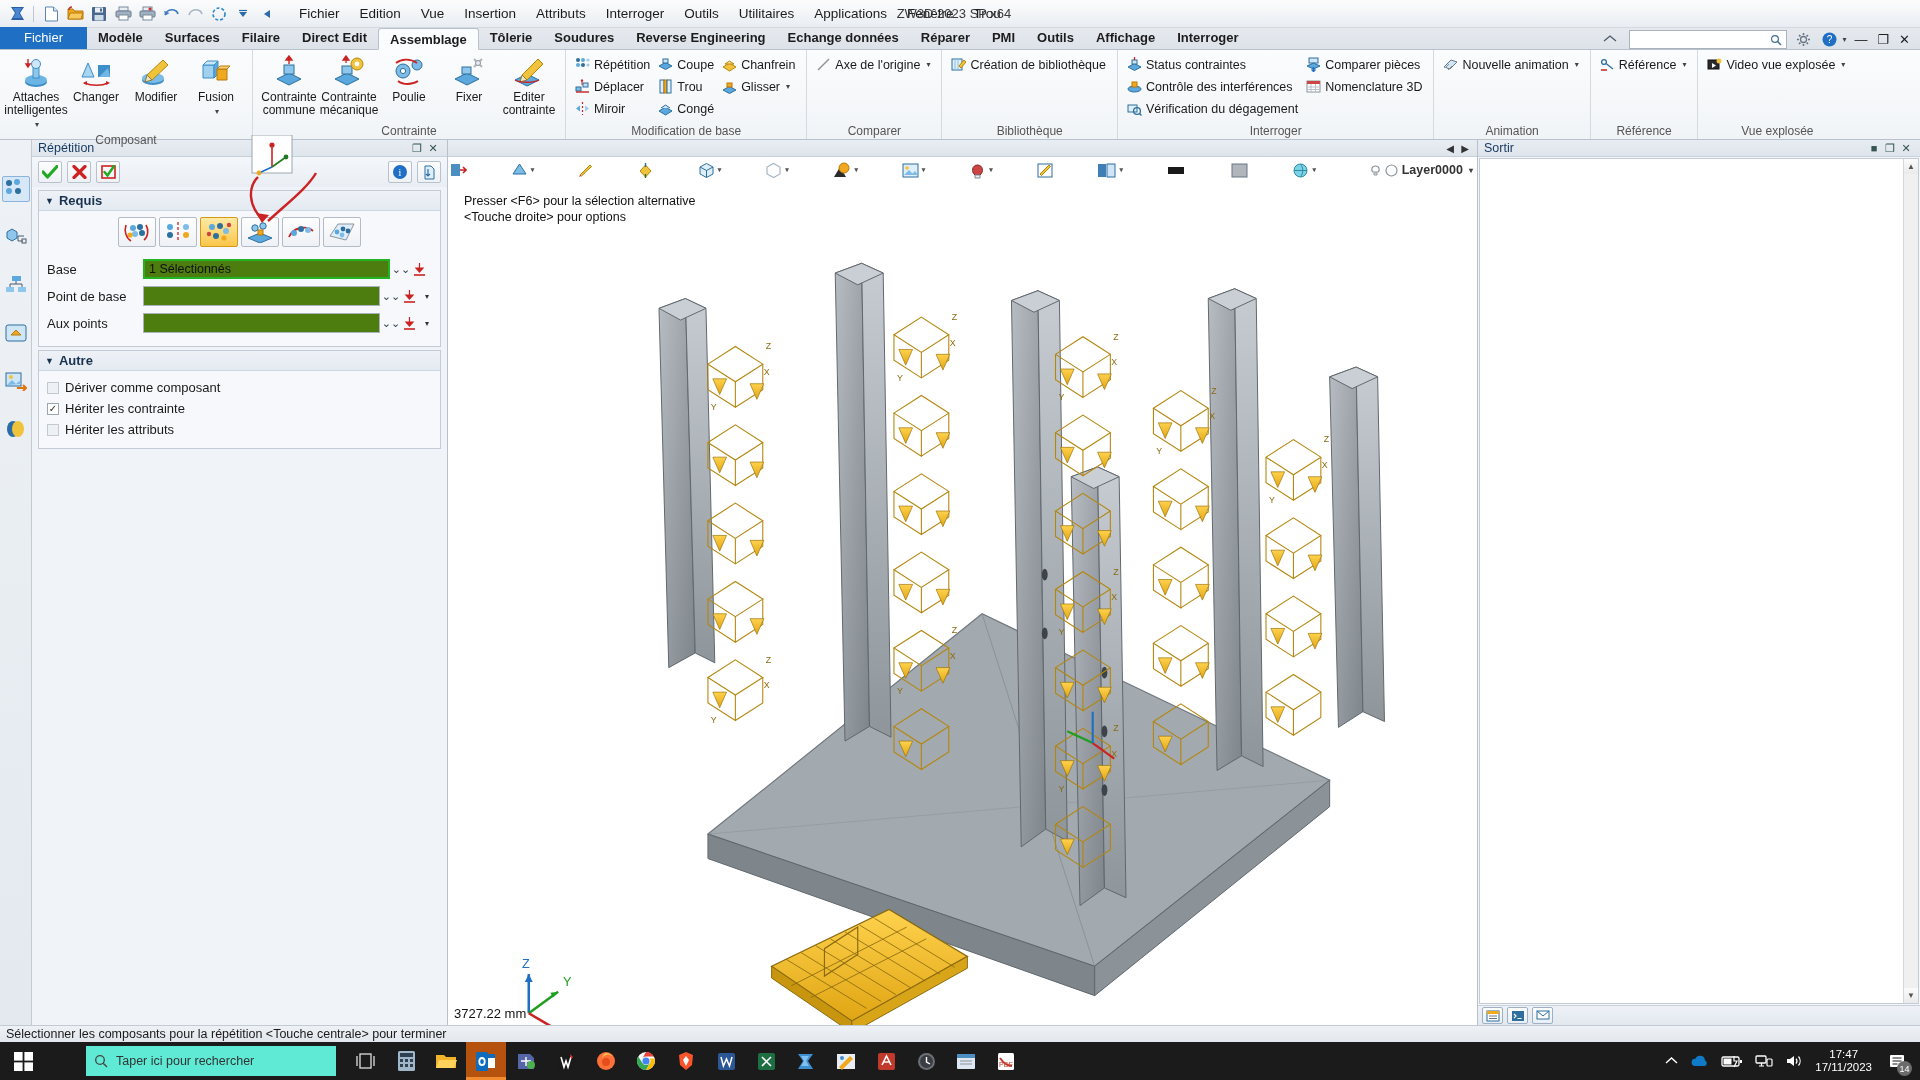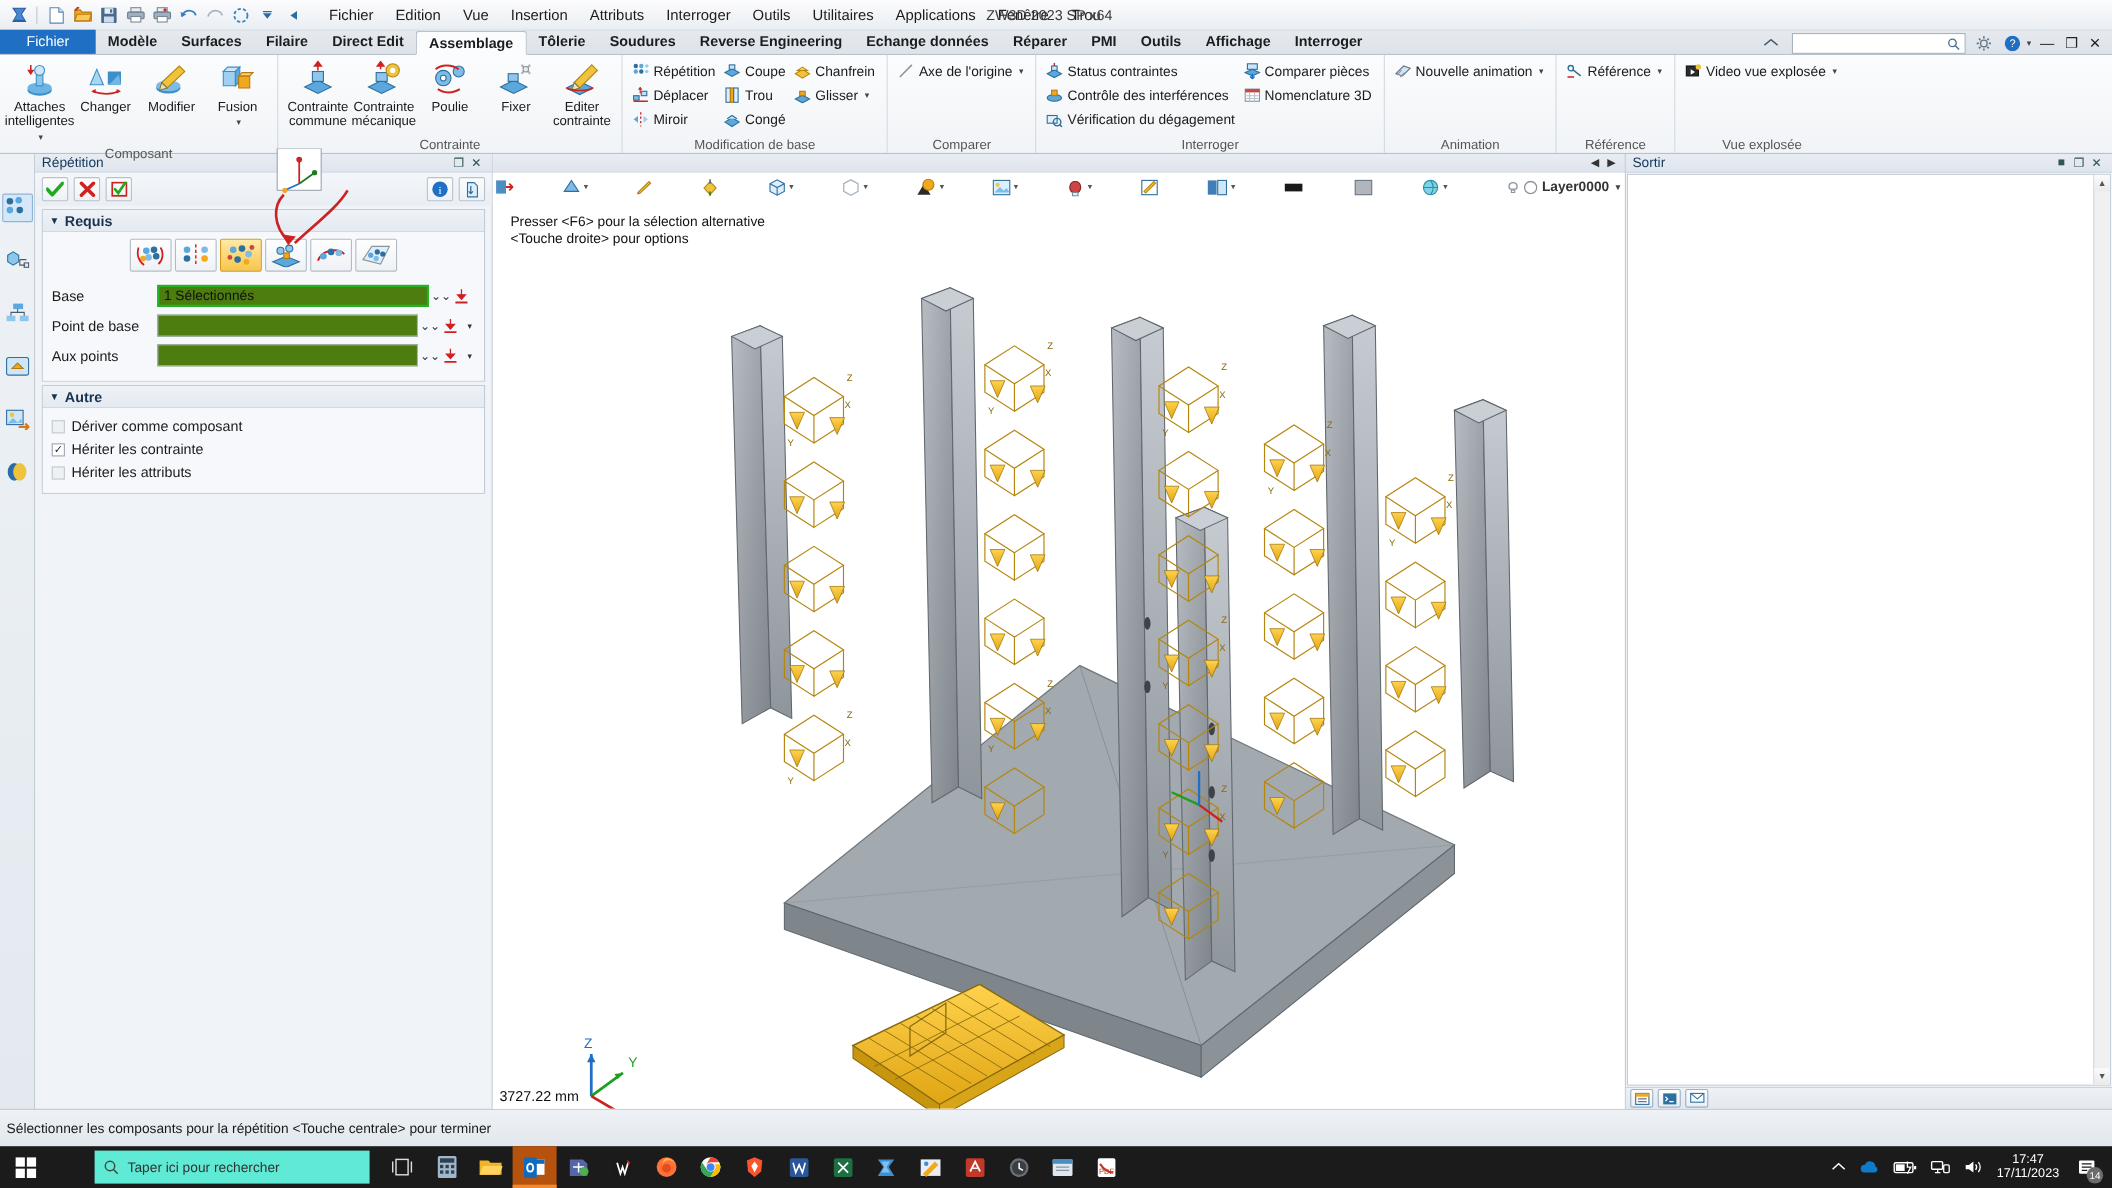--- a/index.html
+++ b/index.html
@@ -179,21 +179,21 @@
   .rp-scroll .ar.bot{position:absolute;bottom:0;left:0;right:0;}
   .rp-foot {
     height:20px; display:flex; align-items:center; gap:4px; padding:0 4px;
     background:linear-gradient(#eef2f7,#e2e8ef); border-top:1px solid #c8d0d9;
   }
   .rfbtn { width:21px;height:17px;border:1px solid #9fb0c2;background:linear-gradient(#fdfefe,#e8eef5);
            display:flex;align-items:center;justify-content:center;cursor:pointer;border-radius:2px;}
 
   
   .statusbar {
-    height:34px; background:linear-gradient(#eef2f6,#e2e7ed); border-top:1px solid #c3cad2;
+    height:17px; background:linear-gradient(#eef2f6,#e2e7ed); border-top:1px solid #c3cad2;
     display:flex; align-items:center; padding:0 6px; font-size:12.5px; color:#1a1a1a;
   }
 
   
   .taskbar {
     height:38px; background:#1b1b1b; display:flex; align-items:center; color:#fff;
   }
   .tb-start { width:46px;height:38px;display:flex;align-items:center;justify-content:center;cursor:pointer;}
   .tb-search {
     width:250px; height:30px; background:#5eead4; display:flex; align-items:center; gap:8px;
@@ -579,20 +579,37 @@
                 </svg>
               </span>
             <span class="lbl">Axe de l'origine</span>
             <span class="caret">▾</span>
           </div>
         </div>
       </div>
       <div class="rgroup-label">Comparer</div>
     </div>
 
+    <div class="rgroup">
+      <div class="rgroup-body">
+        <div class="col">
+          <div class="smallbtn">
+            <span>
+                <svg width="15" height="15" viewBox="0 0 15 15">
+                  <rect x="1" y="2" width="10" height="11" fill="#dff0fb" stroke="#2d6f9e"></rect>
+                  <path d="M4 2v11M7 2v11" stroke="#8fc0dd"></path>
+                  <path d="M8 9l5-6 2 2-5 6z" fill="#f0c33c" stroke="#b8860b"></path>
+                </svg>
+              </span>
+            <span class="lbl">Création de bibliothèque</span>
+          </div>
+        </div>
+      </div>
+      <div class="rgroup-label">Bibliothèque</div>
+    </div>
 
     <div class="rgroup">
       <div class="rgroup-body">
         <div class="col">
           <div class="smallbtn">
             <span>
                 <svg width="15" height="15" viewBox="0 0 15 15">
                   <path d="M1 10l6.5-3.5L14 10l-6.5 3.5z" fill="#5aa8dd" stroke="#2d6f9e"></path>
                   <rect x="5" y="3" width="5" height="4" fill="#cfe6f7" stroke="#2d6f9e"></rect>
                   <path d="M7.5 0v3" stroke="#cc2222" stroke-width="1.3"></path>

